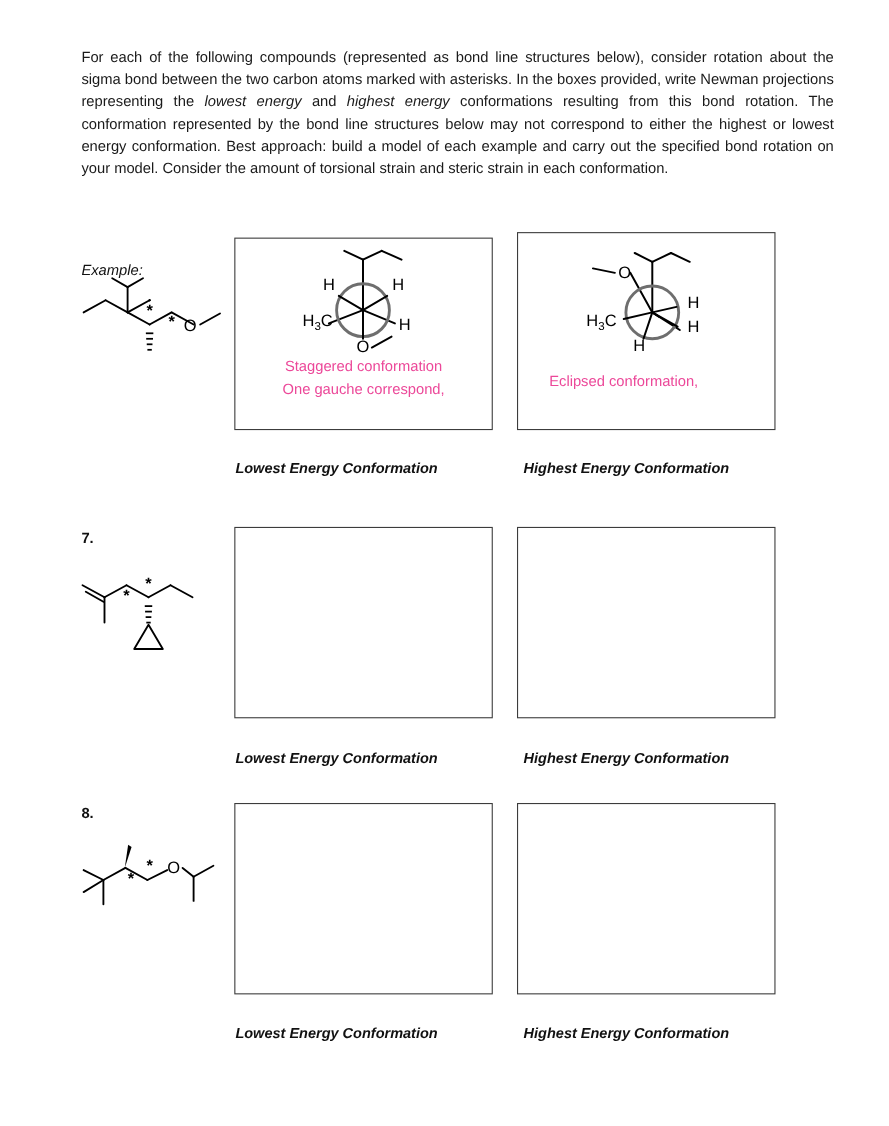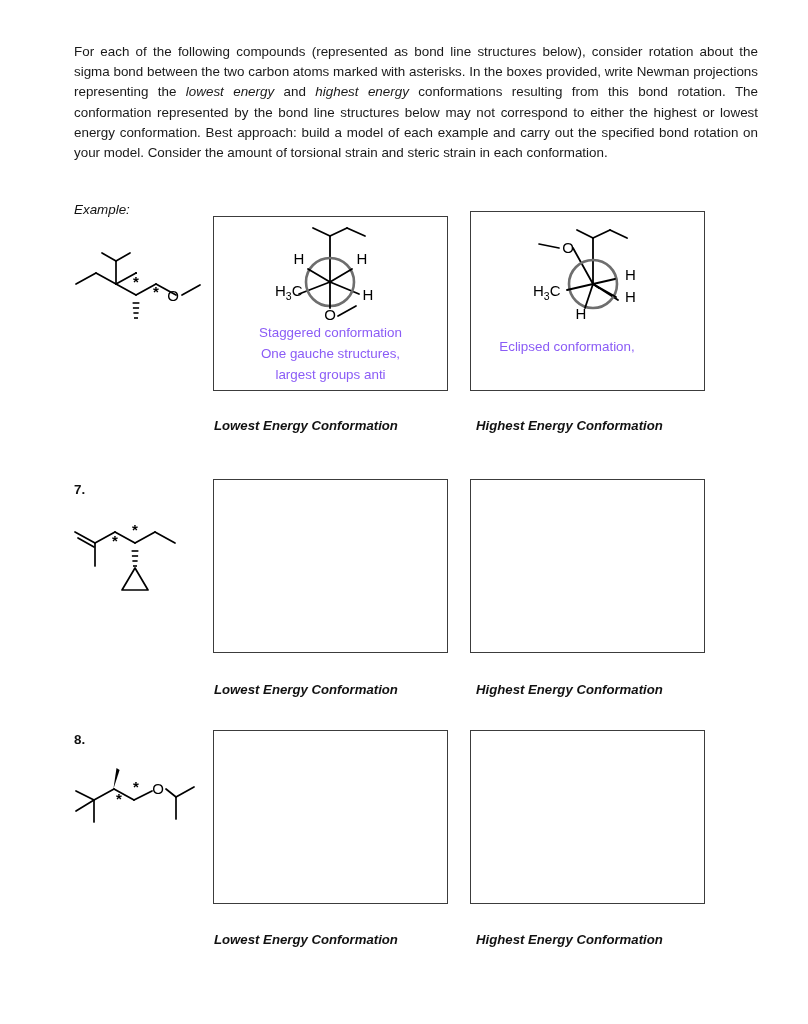--- a/index.html
+++ b/index.html
@@ -35,21 +35,21 @@
     color: #1a1a1a;
   }
   #intro .it { font-style: italic; }
 
   
   .row-label {
     position: absolute;
     font-size: 13.4px;
     color: #111;
   }
-  .row-label.italic { font-style: italic; }
+  .row-label.italic { font-style: italic; margin-top: 36px; }
   .row-label.bold { font-weight: bold; }
 
   
   .ansbox {
     position: absolute;
     border: 1.6px solid #3c3c3c;
     background: #ffffff;
     box-sizing: border-box;
   }
 
@@ -62,21 +62,21 @@
     color: #111;
     white-space: nowrap;
   }
 
   
   .boxtext {
     position: absolute;
     text-align: center;
     font-size: 13.4px;
     line-height: 21px;
-    color: #8b5cf6;
+    color: #ec4899;
     white-space: nowrap;
   }
 
   
   .drawing {
     position: absolute;
   }
   .drawing svg { display: block; overflow: visible; }
 
   .lbl {
@@ -170,22 +170,21 @@
       <text class="lbl" x="107" y="40" text-anchor="middle">H</text>
       <text class="lbl" x="113" y="76" text-anchor="middle">H</text>
       <text class="lbl" x="20" y="72" text-anchor="start">H<tspan class="lbl-sub" dy="4">3</tspan><tspan class="lbl" dy="-4">C</tspan></text>
       <text class="lbl" x="75" y="96" text-anchor="middle">O</text>
       <line x1="83" y1="92" x2="101" y2="82" stroke="#000" stroke-width="1.7" stroke-linecap="round"></line>
     </svg>
   </div>
 
   <div class="boxtext" style="left:213px; top:314px; width:235px;">
     <div>Staggered conformation</div>
-    <div>One gauche structures,</div>
-    <div>largest groups anti</div>
+    <div>One gauche correspond,</div>
   </div>
 
   <div class="ansbox" style="left:470px; top:203px; width:235px; height:180px;"></div>
 
   <div class="drawing" style="left:515px; top:216px;">
     <svg width="155" height="100" viewBox="0 0 155 100">
 
       <g stroke="#000" stroke-width="1.8" fill="none" stroke-linecap="round">
 
         <line x1="78" y1="60" x2="78" y2="14"></line>

